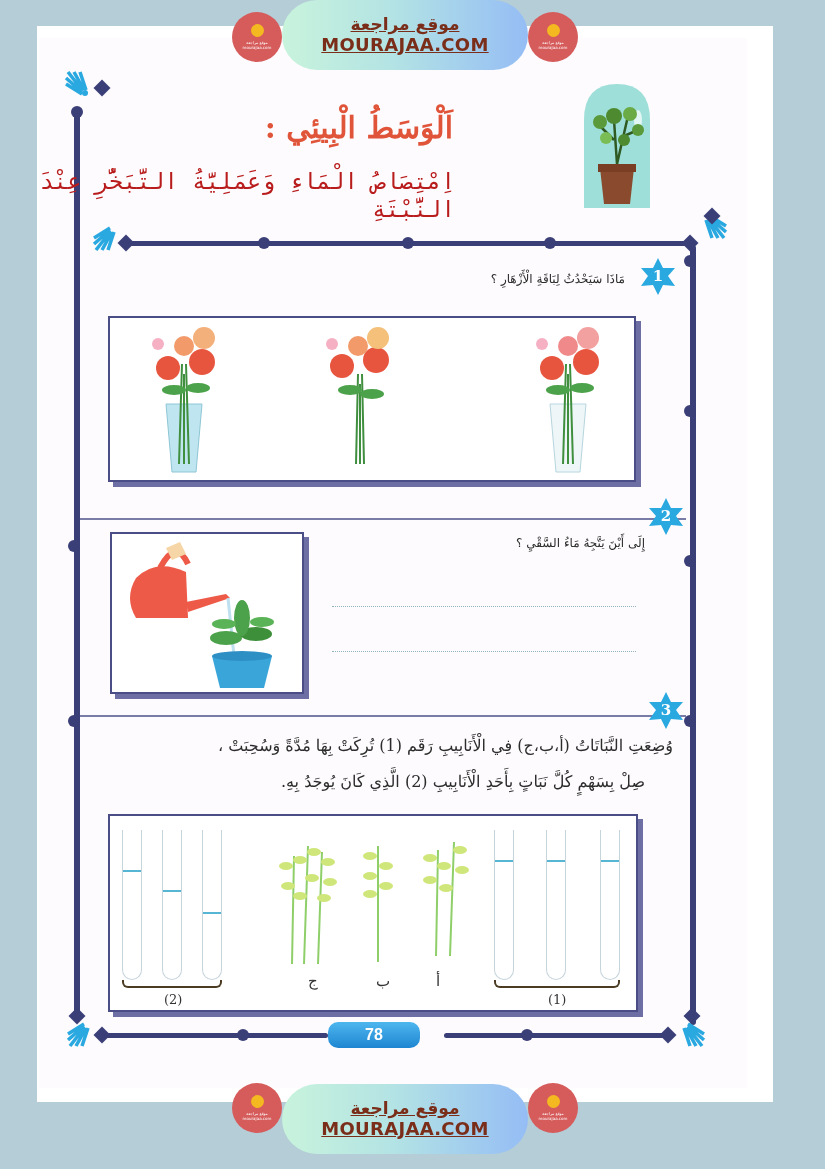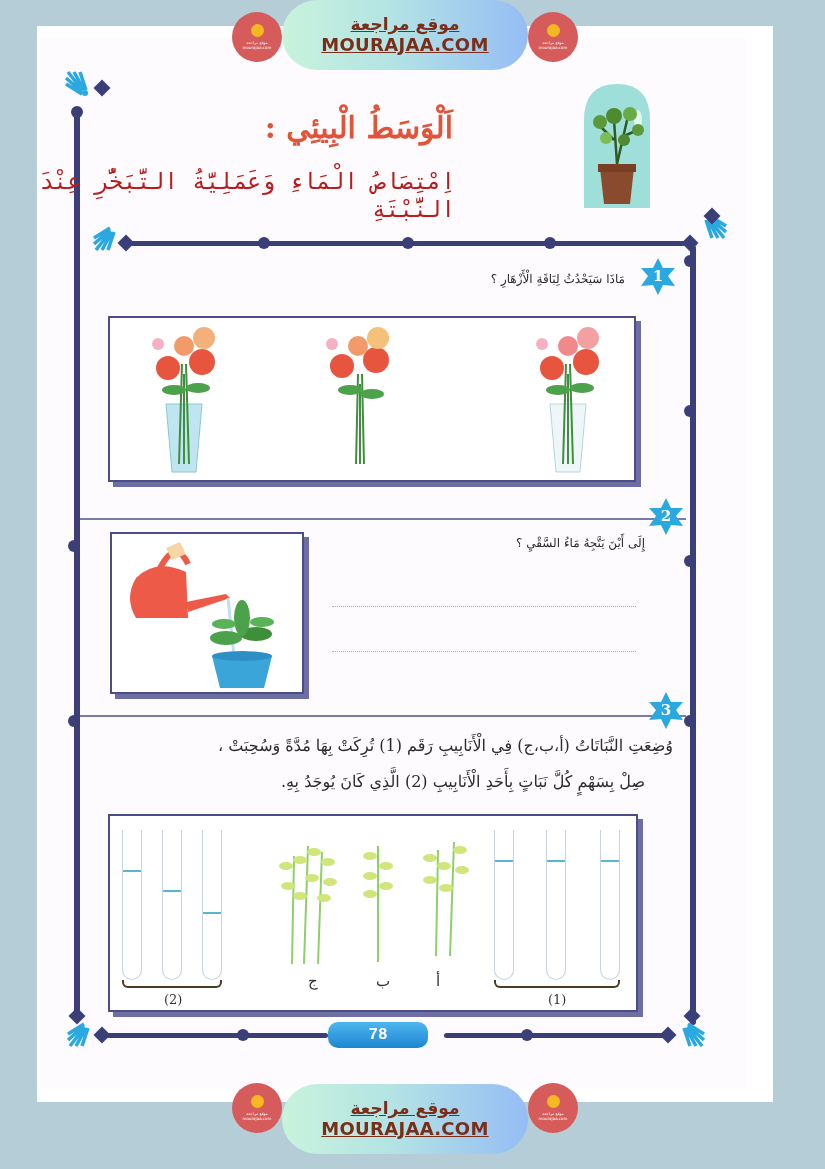--- a/index.html
+++ b/index.html
@@ -62,24 +62,24 @@
     color: #fff; font-weight: bold; font-size: 15px; font-family: "DejaVu Serif", serif;
   }
   .panel {
     position: absolute; background: #fff; border: 2px solid #4b4e86;
     box-shadow: 5px 5px 0 #6d6fa4;
   }
   .answer-line {
     position: absolute; height: 1px; border-top: 1px dotted #8fb4c0;
   }
   .page-num {
-    position: absolute; left: 328px; top: 1022px; width: 100px; height: 26px;
+    position: absolute; left: 328px; top: 1022px; width: 92px; height: 26px;
     border-radius: 10px; background: linear-gradient(180deg, #4eb6ee, #1e86d1);
     color: #fff; font-weight: bold; font-size: 16px; display: flex; align-items: center; justify-content: center;
-    font-family: Liberation Mono, monospace;
+    font-family: Liberation Sans, sans-serif;
   }
   .label-sm { position: absolute; font-size: 13px; color: #333; font-family: "DejaVu Serif", serif; }
   .tube {
     position: absolute; width: 20px; height: 150px; border: 1px solid #c6d4dc; border-top: none;
     border-radius: 0 0 10px 10px;
   }
   .water { position: absolute; left: 0; right: 0; height: 2px; background: #56b6d4; }
   .brace { position: absolute; height: 8px; border: 2px solid #4a3b22; border-top: none; border-radius: 0 0 6px 6px; }
 </style>
 </head>

